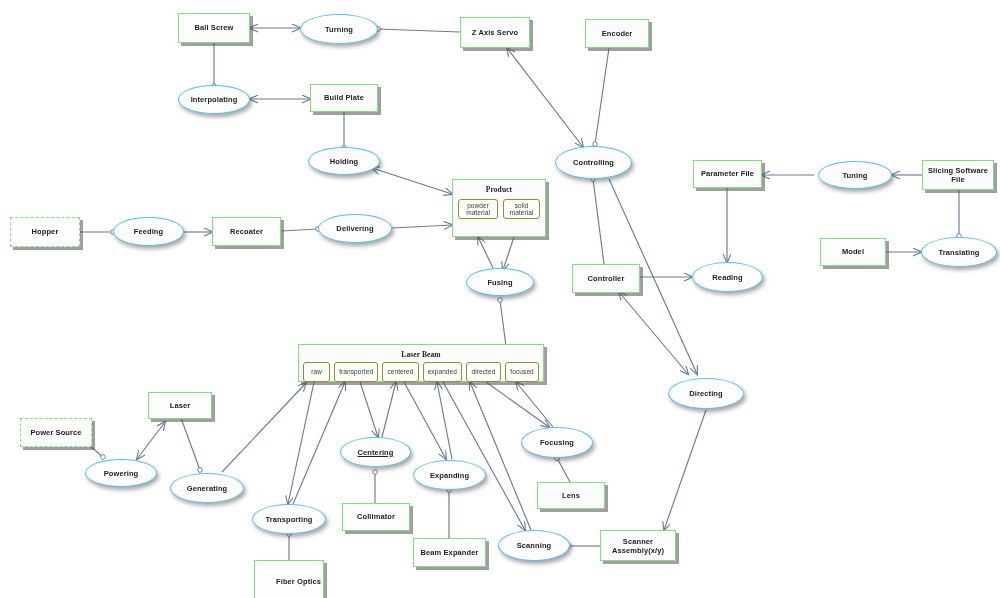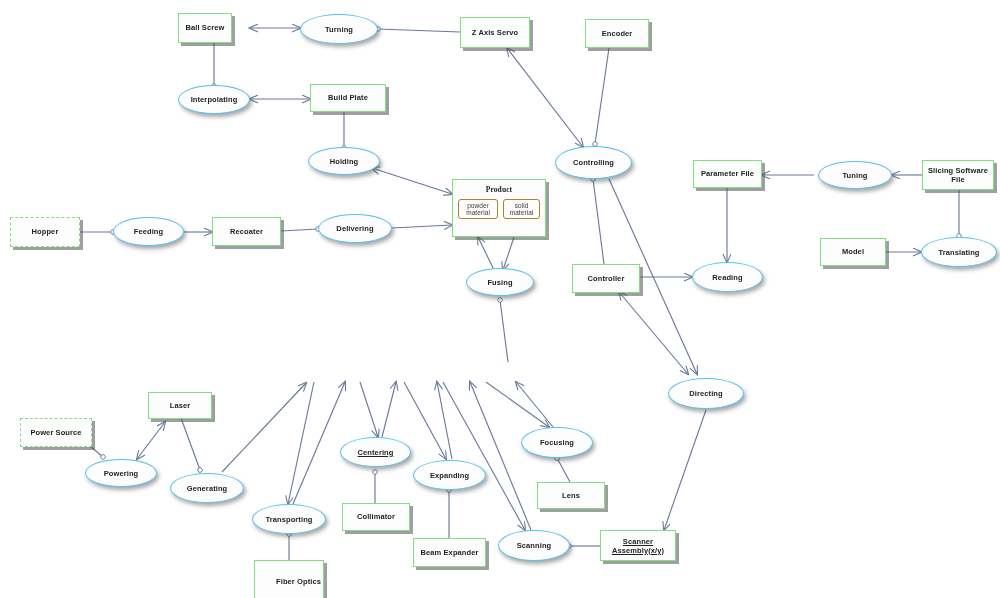--- a/index.html
+++ b/index.html
@@ -178,41 +178,41 @@
 
       <line x1="486" y1="382" x2="549" y2="427" marker-end="url(#arr)"></line>
 
       <line x1="553" y1="427" x2="516" y2="382" marker-end="url(#arr)"></line>
 
       <line x1="557" y1="458" x2="570" y2="482" marker-start="url(#ball)"></line>
 
     </g>
   </svg>
 
-  <div class="node obj" style="left:178px;top:13px;width:54px;height:30px;text-align:center;">
+  <div class="node obj" style="left:178px;top:13px;width:72px;height:30px;text-align:center;">
     <span>Ball Screw</span>
   </div>
 
   <div class="node act" style="left:300px;top:14px;width:78px;height:30px;">
     <span>Turning</span>
   </div>
 
   <div class="node obj" style="left:460px;top:17px;width:70px;height:31px;">
     <span>Z Axis Servo</span>
   </div>
 
   <div class="node obj" style="left:585px;top:19px;width:64px;height:29px;">
     <span>Encoder</span>
   </div>
 
   <div class="node act" style="left:178px;top:85px;width:72px;height:29px;">
     <span>Interpolating</span>
   </div>
 
-  <div class="node obj" style="left:310px;top:84px;width:76px;height:28px;">
+  <div class="node obj" style="left:310px;top:84px;width:68px;height:28px;">
     <span>Build Plate</span>
   </div>
 
   <div class="node act" style="left:308px;top:147px;width:72px;height:28px;">
     <span>Holding</span>
   </div>
 
   <div class="node act" style="left:555px;top:146px;width:77px;height:33px;">
     <span>Controlling</span>
   </div>
@@ -270,20 +270,31 @@
   </div>
 
   <div class="node act" style="left:921px;top:237px;width:76px;height:30px;">
     <span>Translating</span>
   </div>
 
   <div class="node act" style="left:668px;top:378px;width:76px;height:31px;">
     <span>Directing</span>
   </div>
 
+  <div class="node comp" style="left:298px;top:344px;width:246px;height:38px;">
+    <div class="comp-title">Laser Beam</div>
+    <div class="slots" style="gap:4px;padding:3px 4px 4px 4px;">
+      <div class="slot" style="width:24px;">raw</div>
+      <div class="slot" style="width:44px;">transported</div>
+      <div class="slot" style="width:36px;">centered</div>
+      <div class="slot" style="width:38px;">expanded</div>
+      <div class="slot" style="width:34px;">directed</div>
+      <div class="slot" style="width:32px;">focused</div>
+    </div>
+  </div>
 
   <div class="node obj dashed" style="left:20px;top:418px;width:72px;height:29px;">
     <span>Power Source</span>
   </div>
 
   <div class="node obj" style="left:148px;top:392px;width:64px;height:27px;">
     <span>Laser</span>
   </div>
 
   <div class="node act" style="left:85px;top:459px;width:72px;height:28px;">
@@ -323,17 +334,17 @@
   </div>
 
   <div class="node obj" style="left:537px;top:482px;width:68px;height:27px;">
     <span>Lens</span>
   </div>
 
   <div class="node act" style="left:498px;top:530px;width:72px;height:31px;">
     <span>Scanning</span>
   </div>
 
-  <div class="node obj" style="left:600px;top:530px;width:76px;height:31px;line-height:1.2;text-decoration:underline;">
+  <div class="node obj" style="left:600px;top:530px;width:76px;height:31px;line-height:1.2;">
     <span>Scanner Assembly(x/y)</span>
   </div>
 
 </div>
 
 </body></html>

